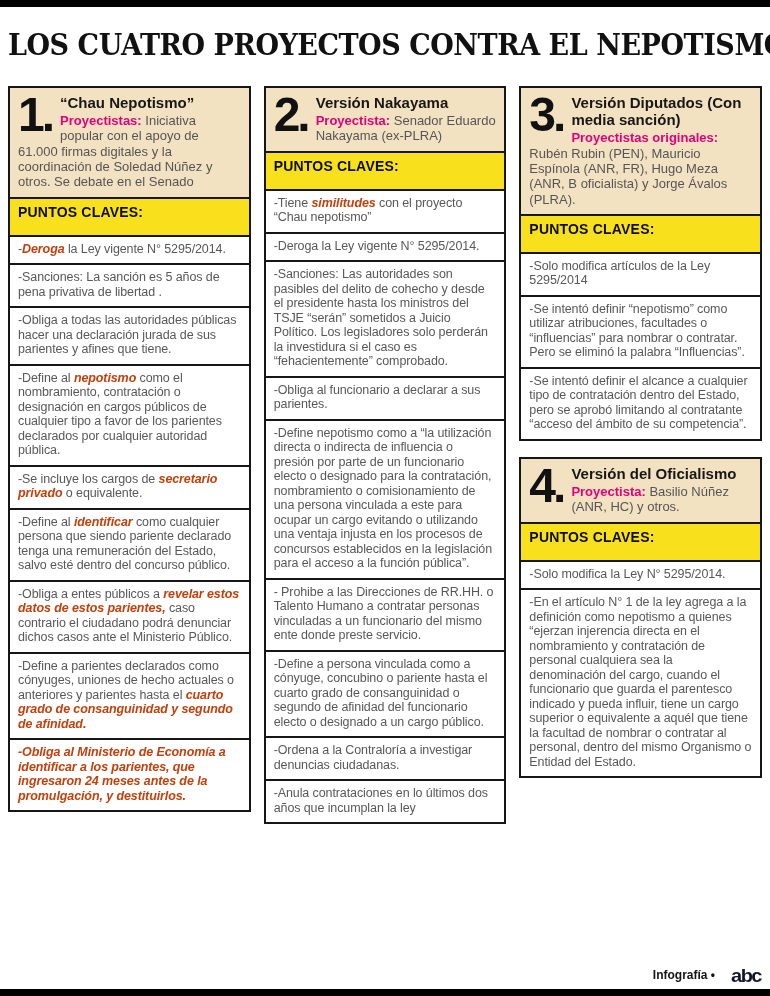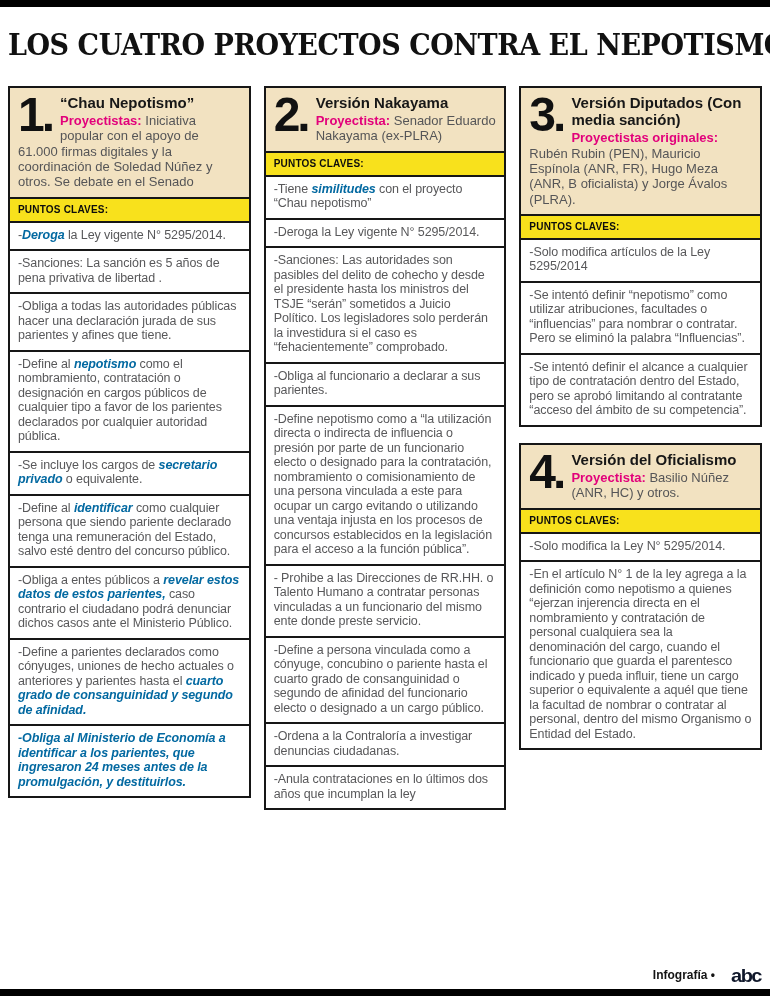--- a/index.html
+++ b/index.html
@@ -48,36 +48,36 @@
   .hdr-title{
     font-weight:800;font-size:15px;line-height:1.15;color:#171717;
     margin:1px 0 2px 0;
   }
   .hdr-body{font-size:13px;line-height:1.18;color:#555557;}
   .magenta{font-weight:800;color:var(--magenta);}
   .puntos{
     background:var(--yellow);
     border:2px solid var(--ink);
     margin-top:-2px;
-    font-weight:800;font-size:10px;color:#0d0d0d;
-    padding:5px 8px 6px 8px;
+    font-weight:800;font-size:14px;color:#0d0d0d;
+    padding:5px 8px 15px 8px;
     letter-spacing:.2px;
   }
   .items{margin:0;}
   .item{
     background:#fff;
     border:2px solid var(--ink);
     margin-top:-2px;
     padding:5px 8px 7px 8px;
     color:var(--graytext);
     font-size:12.5px;line-height:1.16;
     letter-spacing:-.1px;
   }
   .item .em{
-    font-weight:800;font-style:italic;color:#0369a1;
+    font-weight:800;font-style:italic;color:#c2410c;
   }
   .footer{
     position:absolute;right:9px;bottom:11px;
     font-size:12px;font-weight:bold;color:#141414;
     display:flex;align-items:center;gap:16px;
   }
   .abc-logo{
     font-weight:900;font-size:20px;letter-spacing:-1.5px;color:#0f172a;
     line-height:1;transform:scaleY(.95);
   }

